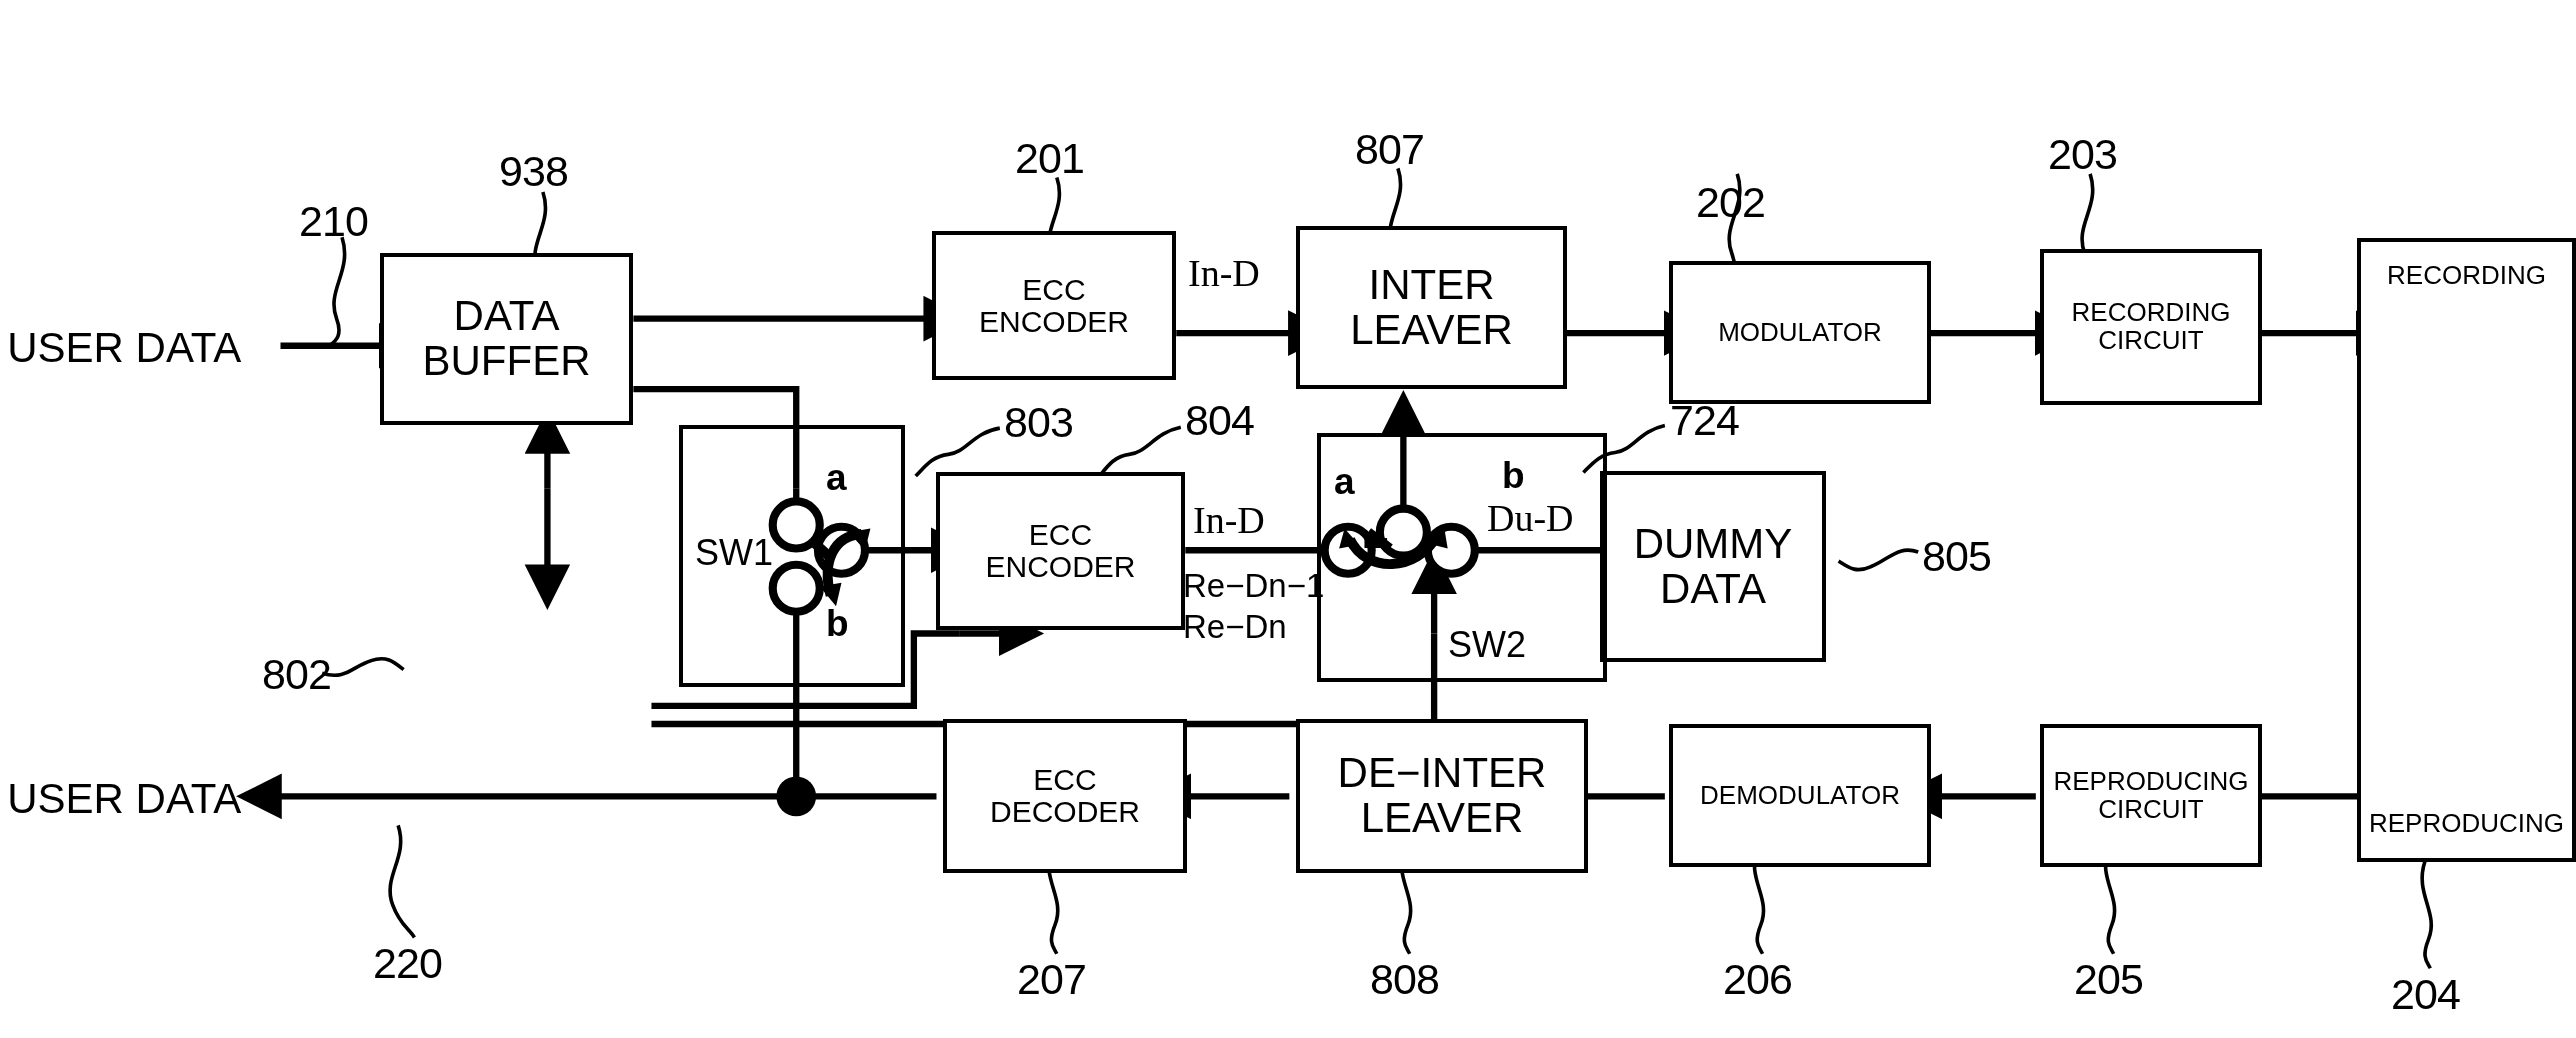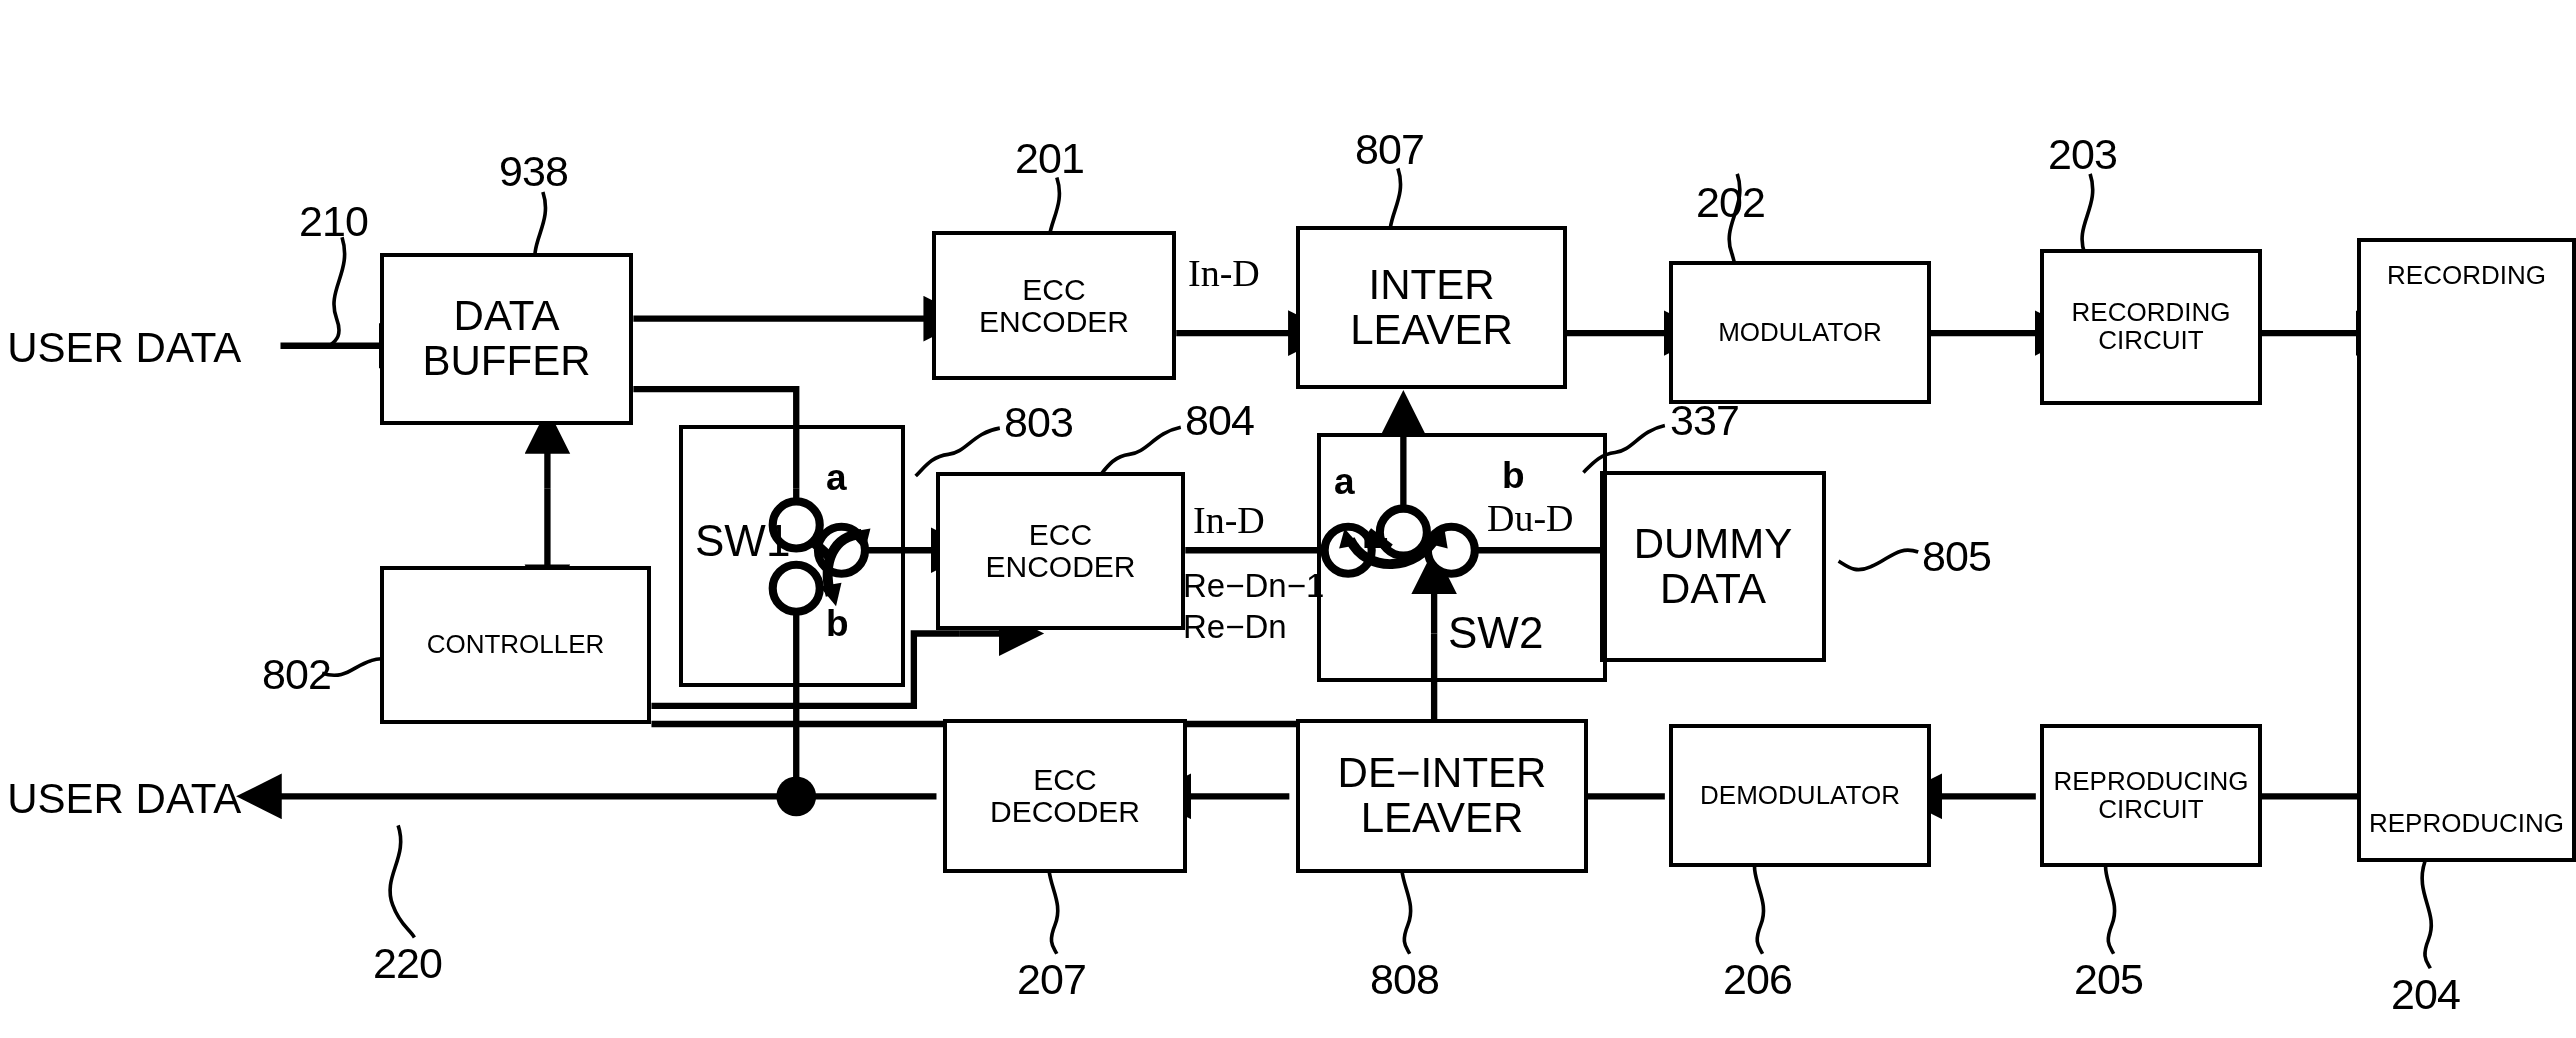--- a/index.html
+++ b/index.html
@@ -46,22 +46,23 @@
   }
   .sig{
     position:absolute;
     font-family:"Liberation Serif", serif;
     font-size:35px;
     white-space:nowrap;
   }
   .swname{
     position:absolute;
     font-family:"Liberation Sans", sans-serif;
-    font-size:44px;
-    white-space:nowrap;
+    font-size:36px;
+    white-space:nowrap;
+    margin-top:16px;
   }
   .term{
     position:absolute;
     font-family:"Liberation Sans", sans-serif;
     font-size:37px;
     font-weight:700;
     white-space:nowrap;
   }
   .swbox{
     position:absolute;
@@ -171,23 +172,20 @@
 
       <ellipse cx="2710" cy="625" rx="97" ry="77" fill="none" stroke="#000" stroke-width="7"></ellipse>
     </g>
   </svg>
 
   <div class="box" style="left:380px;top:253px;width:253px;height:172px;">
     <span class="t-big">DATA</span>
     <span class="t-big">BUFFER</span>
   </div>
 
-  <div class="box" style="left:380px;top:566px;width:271px;height:158px;">
-    <span class="t-sm">CONTROLLER</span>
-  </div>
 
   <div class="box" style="left:932px;top:231px;width:244px;height:149px;">
     <span class="t-mid">ECC</span>
     <span class="t-mid">ENCODER</span>
   </div>
 
   <div class="box" style="left:1296px;top:226px;width:271px;height:163px;">
     <span class="t-big">INTER</span>
     <span class="t-big">LEAVER</span>
   </div>
@@ -258,21 +256,21 @@
   <div class="sig" style="left:1487px;top:496px;font-size:38px;">Du-D</div>
 
   <div class="ref" style="left:299px;top:197px;">210</div>
   <div class="ref" style="left:499px;top:147px;">938</div>
   <div class="ref" style="left:1015px;top:134px;">201</div>
   <div class="ref" style="left:1355px;top:125px;">807</div>
   <div class="ref" style="left:1696px;top:130px;margin-top:48px;">202</div>
   <div class="ref" style="left:2048px;top:130px;">203</div>
   <div class="ref" style="left:1004px;top:398px;">803</div>
   <div class="ref" style="left:1185px;top:396px;">804</div>
-  <div class="ref" style="left:1670px;top:396px;">337</div>
+  <div class="ref" style="left:1670px;top:396px;">724</div>
   <div class="ref" style="left:1922px;top:532px;">805</div>
   <div class="ref" style="left:262px;top:650px;">802</div>
   <div class="ref" style="left:373px;top:939px;">220</div>
   <div class="ref" style="left:1017px;top:955px;">207</div>
   <div class="ref" style="left:1370px;top:955px;">808</div>
   <div class="ref" style="left:1723px;top:955px;">206</div>
   <div class="ref" style="left:2074px;top:955px;">205</div>
   <div class="ref" style="left:2391px;top:970px;">204</div>
 
 </div>

